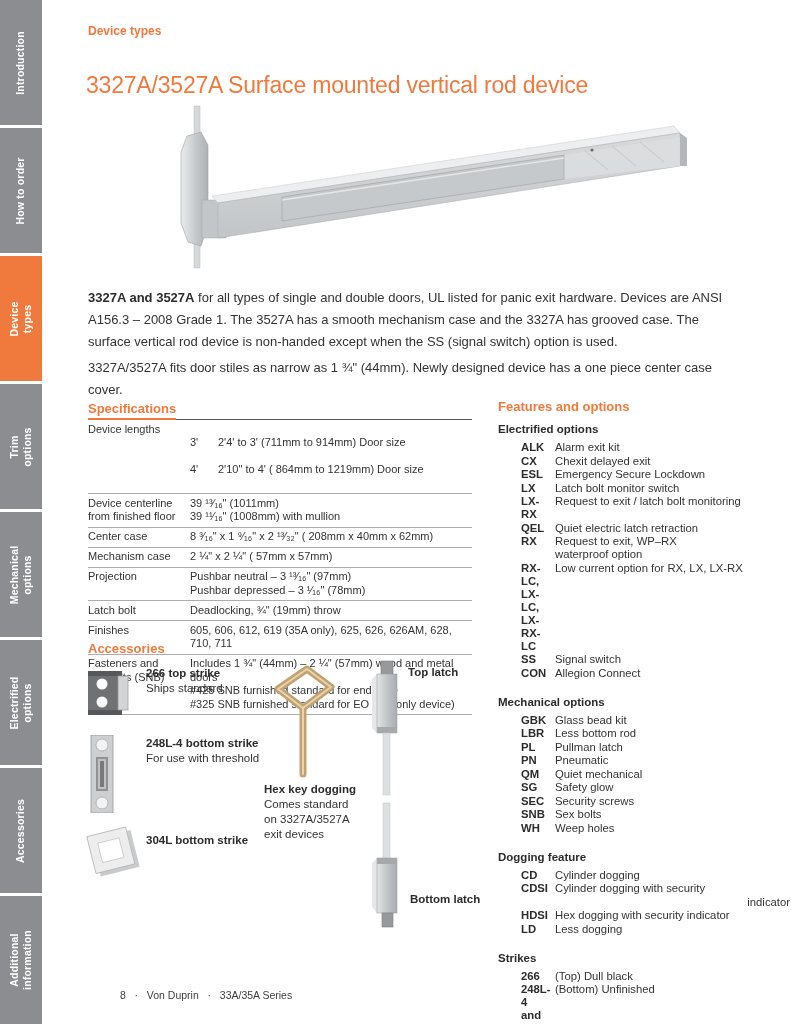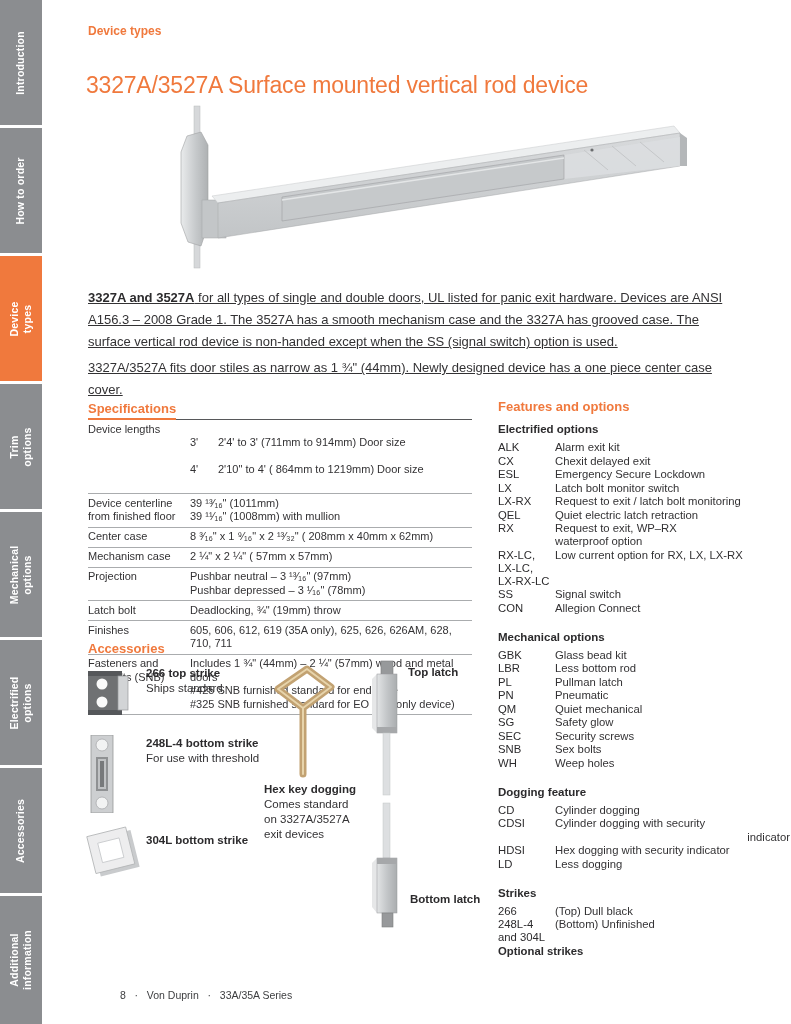--- a/index.html
+++ b/index.html
@@ -12,21 +12,21 @@
   .tab-label{position:absolute;top:50%;left:50%;
     transform:translate(-50%,-50%) rotate(-90deg);
     color:#ffffff;font-size:10.5px;font-weight:bold;line-height:1.25;
     white-space:pre;text-align:center;letter-spacing:.2px;}
 
   
   .eyebrow{position:absolute;left:88px;top:24px;color:#f0793d;font-size:12px;font-weight:bold;}
   .page-title{position:absolute;left:86px;top:72px;color:#f0793d;font-size:23px;font-weight:normal;letter-spacing:-.2px;}
 
   
-  .para{position:absolute;left:88px;width:654px;font-size:13px;line-height:22px;color:#333234;text-decoration:underline;}
+  .para{position:absolute;left:88px;width:654px;font-size:13px;line-height:22px;color:#333234;}
   .para b{color:#2c2b2d;}
   #para1{top:274px;}
   #para2{top:344px;}
 
   
   .sec-head{color:#f0793d;font-size:13px;font-weight:bold;margin:0;}
 
   
   .spec{position:absolute;left:88px;top:399px;width:384px;}
   .spec .sec-head{display:inline-block;border-bottom:2px solid #f0793d;padding-bottom:2px;margin-bottom:-1px;}
@@ -36,21 +36,21 @@
   .spec-label{white-space:pre-line;padding-right:4px;}
   .spec-val{white-space:pre-line;}
   .len-line{display:grid;grid-template-columns:28px 1fr;}
 
   
   .features{position:absolute;left:498px;top:399px;width:292px;}
   .features .sec-head{margin-bottom:9px;}
   .f-group-title{font-weight:bold;font-size:11.5px;color:#2c2b2d;margin:16px 0 6px;}
   .f-group-title.first{margin-top:0;}
   .f-item{display:grid;grid-template-columns:57px 1fr;font-size:11.3px;line-height:13px;margin-bottom:.5px;}
-  .f-code{font-weight:normal;color:#2c2b2d;white-space:pre-line;padding-right:3px;}
+  .f-code{font-weight:bold;color:#2c2b2d;white-space:pre-line;padding-right:3px;margin-left:23px;}
   .f-desc{white-space:pre-line;}
   .f-wrap{font-size:11.3px;line-height:13px;margin-bottom:.5px;text-align:right;}
   .f-footer{font-weight:bold;font-size:11.3px;line-height:13px;color:#2c2b2d;}
 
   
   .acc-head{position:absolute;left:88px;top:641px;}
   .acc-img{position:absolute;}
   .acc-label{position:absolute;font-size:11.5px;line-height:15px;}
   .acc-name{font-weight:bold;color:#2c2b2d;}
   .acc-desc{white-space:pre-line;}

